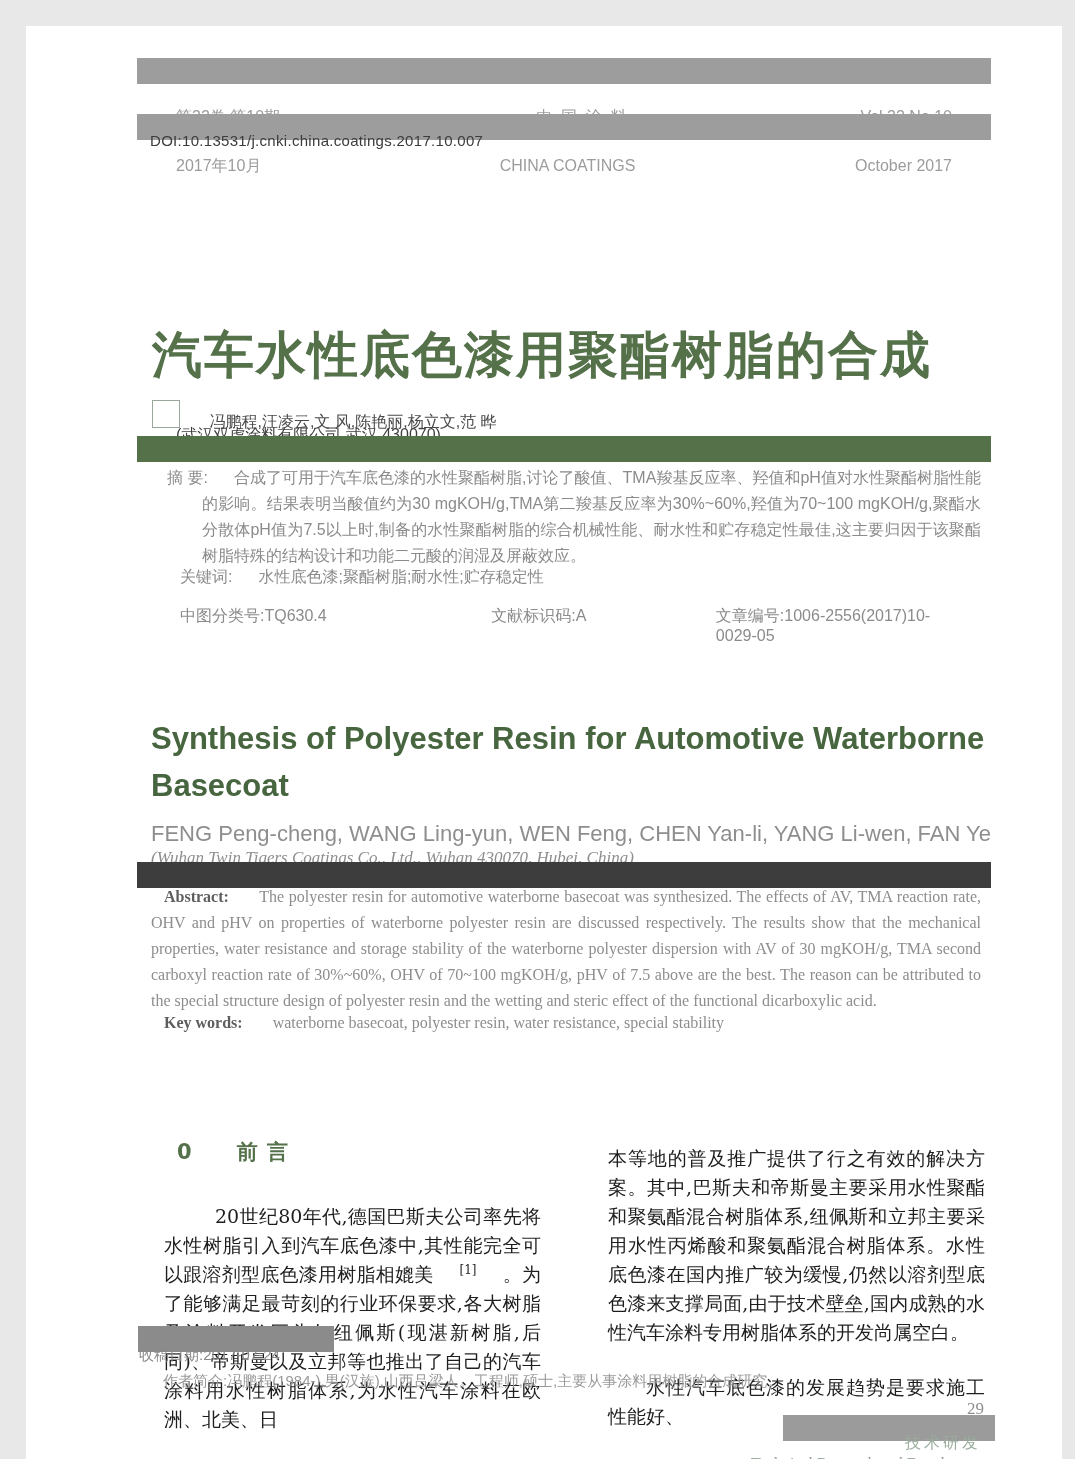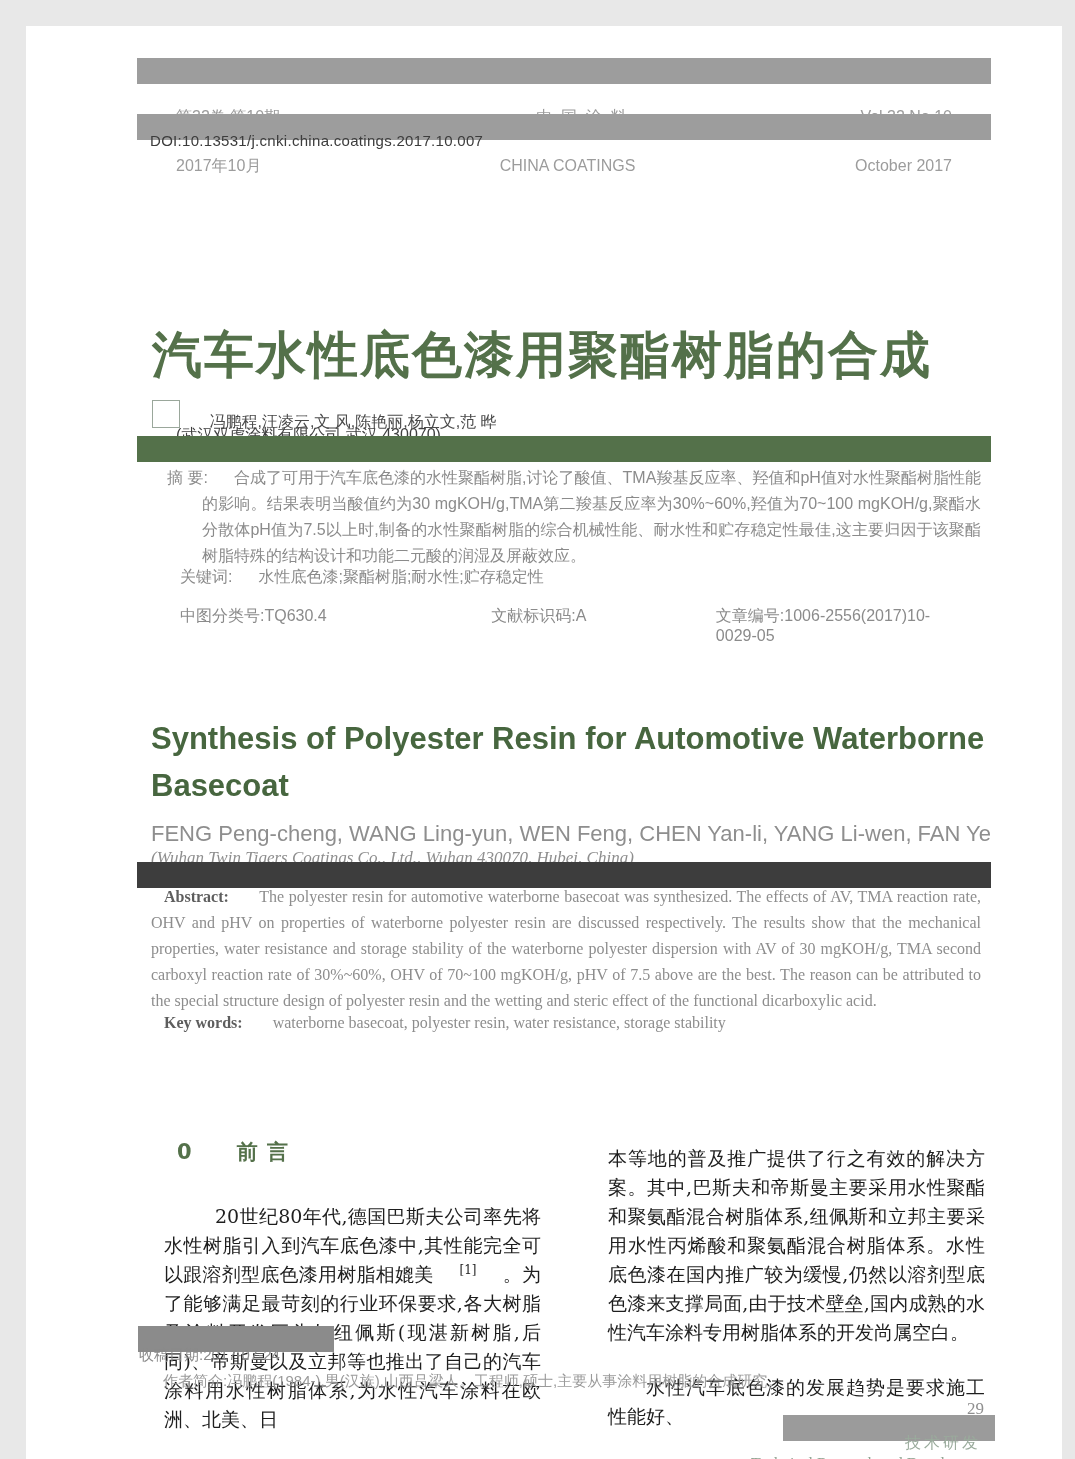--- a/index.html
+++ b/index.html
@@ -107,21 +107,21 @@
   </div>
 
   <h2 class="abs title-en">Synthesis of Polyester Resin for Automotive Waterborne Basecoat</h2>
   <div class="abs authors-en">FENG Peng-cheng, WANG Ling-yun, WEN Feng, CHEN Yan-li, YANG Li-wen, FAN Ye</div>
   <div class="abs affil-en">(Wuhan Twin Tigers Coatings Co., Ltd., Wuhan 430070, Hubei, China)</div>
   <div class="abs rule-dark"></div>
   <div class="abs abstract-en">
     <span class="lbl">Abstract:</span><span> The polyester resin for automotive waterborne basecoat was synthesized. The effects of AV, TMA reaction rate, OHV and pHV on properties of waterborne polyester resin are discussed respectively. The results show that the mechanical properties, water resistance and storage stability of the waterborne polyester dispersion with AV of 30 mgKOH/g, TMA second carboxyl reaction rate of 30%~60%, OHV of 70~100 mgKOH/g, pHV of 7.5 above are the best. The reason can be attributed to the special structure design of polyester resin and the wetting and steric effect of the functional dicarboxylic acid.</span>
   </div>
   <div class="abs keywords-en">
-    <span class="lbl">Key words:</span><span> waterborne basecoat, polyester resin, water resistance, storage stability</span>
+    <span class="lbl">Key words:</span><span> waterborne basecoat, polyester resin, water resistance, special stability</span>
   </div>
 
   <div class="abs col col-left">
     <div class="section-head">
       <span class="num">0</span><span>前  言</span>
     </div>
     <p class="p-indent">
       <span>20世纪80年代,德国巴斯夫公司率先将水性树脂引入到汽车底色漆中,其性能完全可以跟溶剂型底色漆用树脂相媲美</span><sup class="ref">[1]</sup><span>。为了能够满足最苛刻的行业环保要求,各大树脂及涂料开发巨头如纽佩斯(现湛新树脂,后同)、帝斯曼以及立邦等也推出了自己的汽车涂料用水性树脂体系,为水性汽车涂料在欧洲、北美、日</span>
     </p>
   </div>

